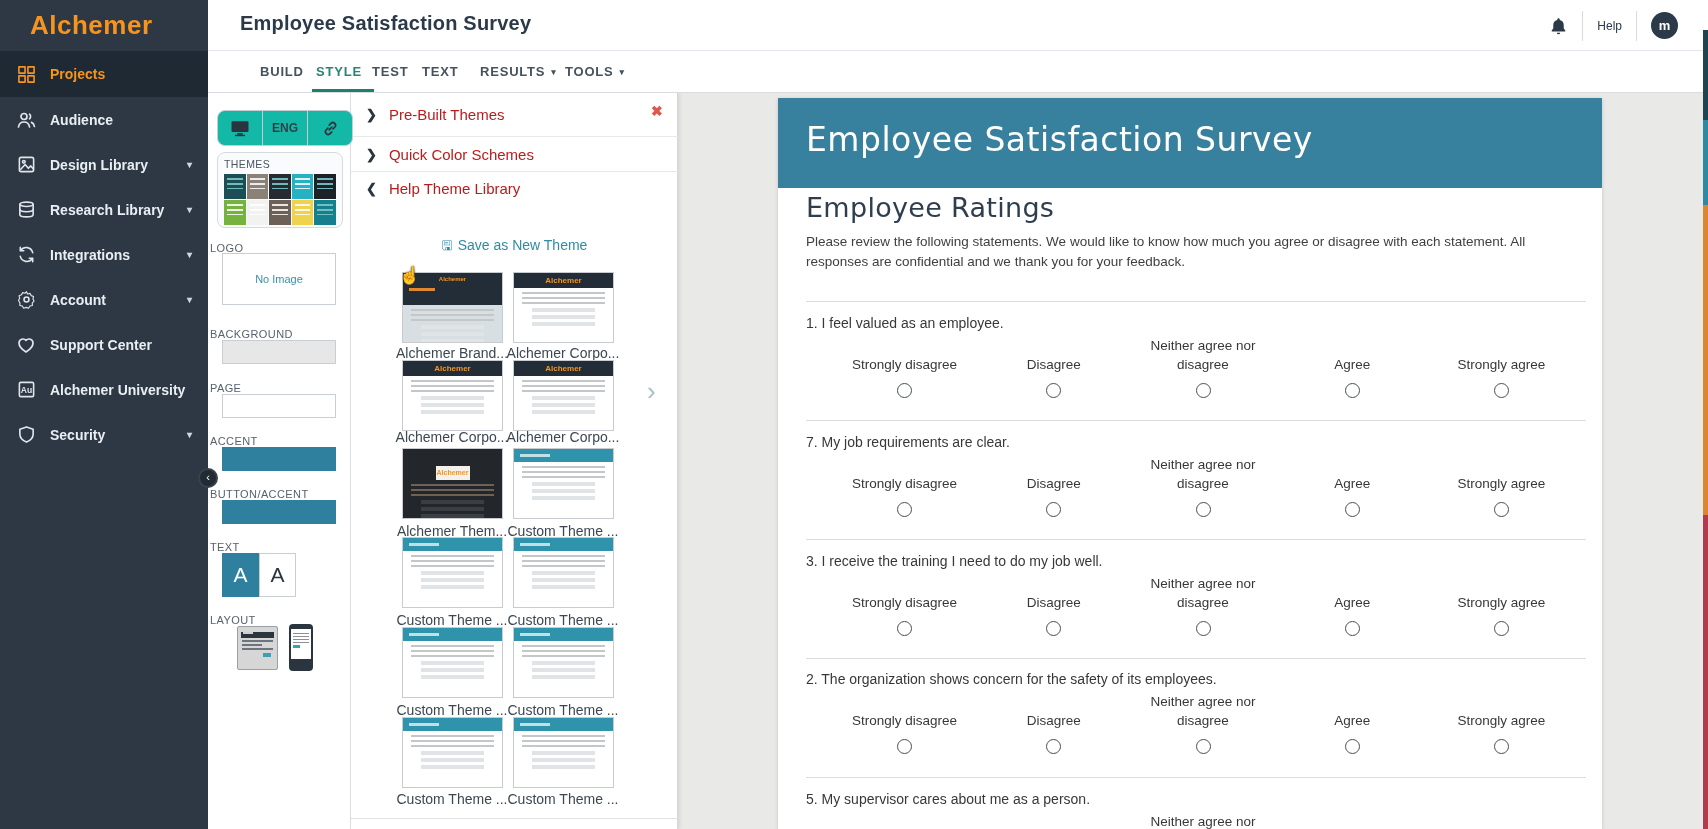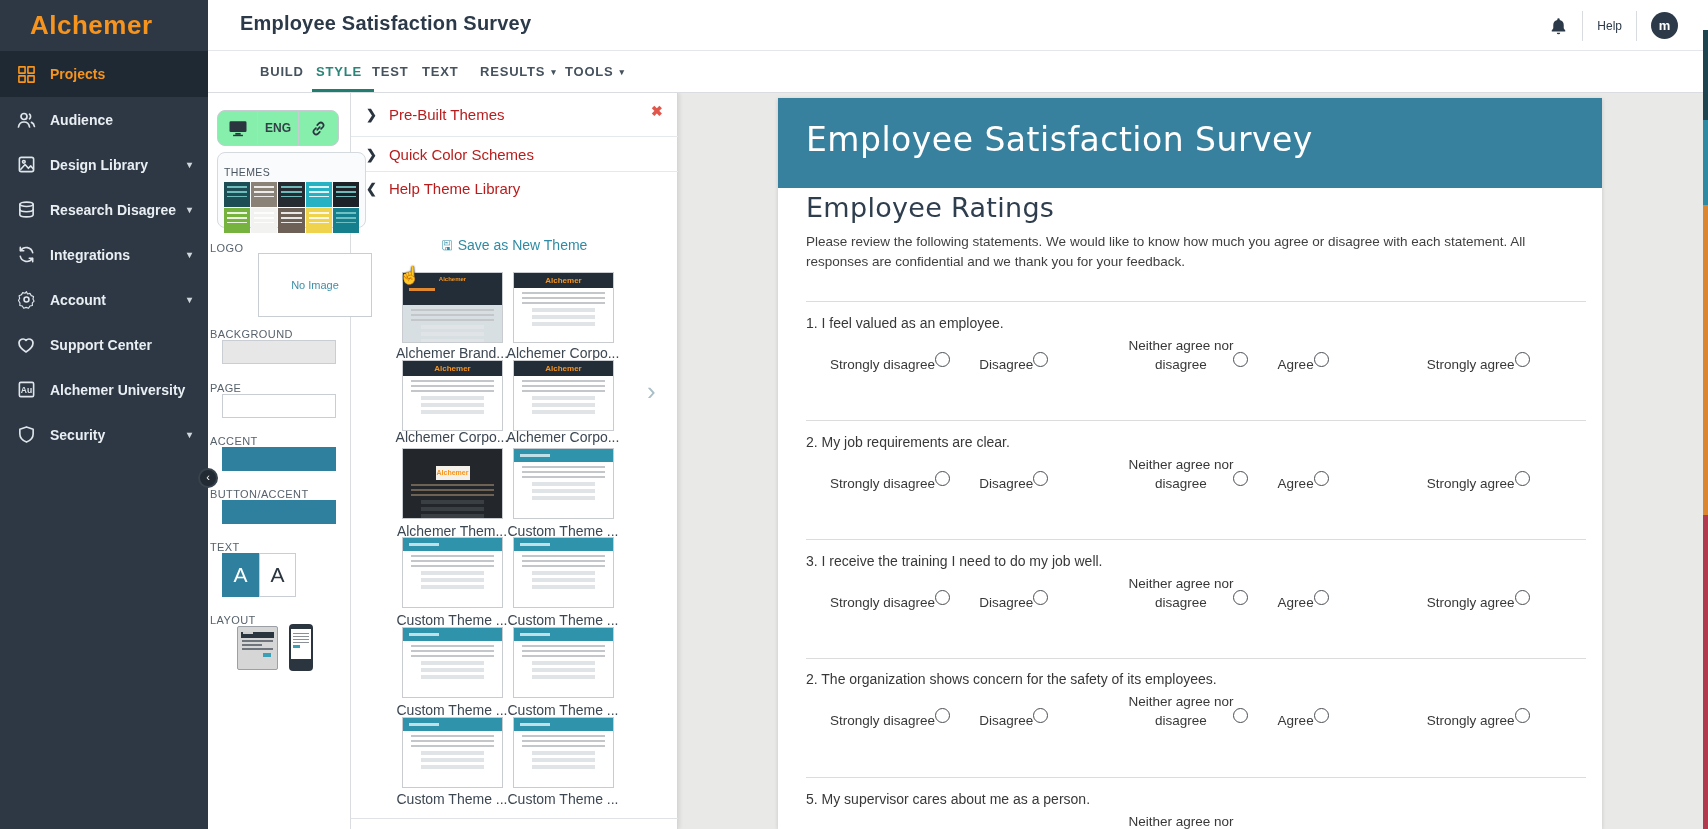--- a/index.html
+++ b/index.html
@@ -27,32 +27,32 @@
   .side-item .s-ico { width:22px; height:22px; margin-right:13px; display:flex; align-items:center; justify-content:center; flex:0 0 22px; }
   .side-item svg { stroke:#dfe5ea; fill:none; stroke-width:1.7; stroke-linecap:round; stroke-linejoin:round; }
   .side-item.active { height:46px; background:#1f2933; color:#f7941d; }
   .side-item.active svg { stroke:#f7941d; }
   .side-caret { position:absolute; right:16px; color:#cfd6dc; font-size:10px; }
   #collapse-btn { position:absolute; left:198px; top:468px; width:20px; height:20px; border-radius:50%; background:#222b33; border:2px solid #38424c; color:#fff; font-size:11px; line-height:15px; text-align:center; z-index:45; cursor:pointer; }
 
   
   #style-panel { position:absolute; left:208px; top:93px; width:143px; height:736px; background:#fff; border-right:1px solid #dadde0; z-index:20; }
   .sp-label { position:absolute; left:2px; font-size:11px; letter-spacing:.4px; color:#57626c; }
-  #device-toggle { position:absolute; left:9px; top:17px; width:122px; height:36px; border:1px solid #c6ccd2; border-radius:8px; background:#86efac; display:flex; }
+  #device-toggle { position:absolute; left:9px; top:17px; width:136px; height:36px; border:1px solid #c6ccd2; border-radius:8px; background:#14b8a6; display:flex; }
   #device-toggle .dt-cell { flex:1; display:flex; align-items:center; justify-content:center; border-right:1px solid #c6ccd2; font-size:12px; font-weight:700; color:#333e48; cursor:pointer; }
   #device-toggle .dt-cell:last-child { border-right:none; }
-  #themes-card { position:absolute; left:9px; top:59px; width:149px; height:76px; background:#fafbfc; border:1px solid #d5dade; border-radius:8px; padding:13px 6px; cursor:pointer; }
+  #themes-card { position:absolute; left:9px; top:59px; width:126px; height:76px; background:#fafbfc; border:1px solid #d5dade; border-radius:8px; padding:5px 6px; cursor:pointer; }
   #themes-card .tc-label { font-size:10.5px; color:#4a5560; letter-spacing:.4px; }
   #theme-mosaic { margin-top:4px; display:grid; grid-template-columns:repeat(5,1fr); grid-template-rows:25px 25px; gap:1px; }
   .mz { position:relative; }
   .mz::after { content:""; position:absolute; left:3px; top:4px; right:3px; height:11px;
     background:repeating-linear-gradient(to bottom, rgba(255,255,255,.85) 0 2px, transparent 2px 5px); }
   .mz.dk::after { background:repeating-linear-gradient(to bottom, rgba(120,200,200,.9) 0 2px, transparent 2px 5px); }
   .swatch { position:absolute; left:14px; width:114px; height:24px; border:1px solid #c9ced4; }
-  #logo-box { position:absolute; left:14px; top:160px; width:114px; height:64px; border:1px solid #c9ced4; background:#fff; display:flex; align-items:center; justify-content:center; font-size:11px; color:#3d8fa8; cursor:pointer;margin-left:36px; }
+  #logo-box { position:absolute; left:14px; top:160px; width:114px; height:52px; border:1px solid #c9ced4; background:#fff; display:flex; align-items:center; justify-content:center; font-size:11px; color:#3d8fa8; cursor:pointer; }
   #text-swatches { position:absolute; left:14px; top:460px; width:75px; height:44px; display:flex; }
   .txt-cell { width:37px; height:44px; display:flex; align-items:center; justify-content:center; font-size:21px; cursor:pointer; }
   .txt-cell.sel { background:#2e809e; color:#fff; }
   .txt-cell.unsel { background:#fff; border:1px solid #c9ced4; color:#2b3540; }
   
   #layout-desktop { position:absolute; left:29px; top:533px; width:41px; height:44px; background:#d6d6d6; border:1px solid #9aa0a6; border-radius:2px; padding:3px; cursor:pointer; }
   #layout-desktop .ld-top { height:6px; background:#2b3540; margin-bottom:2px; }
   #layout-desktop .ld-top::before { content:""; display:block; width:10px; height:2px; background:#cfcfcf; margin:2px 0 0 2px; }
   .ld-line { height:2px; background:#6d747b; margin:2px 1px; }
   .ld-line.short { width:60%; }
@@ -96,21 +96,21 @@
   
   #preview { position:absolute; left:778px; top:98px; width:824px; height:731px; background:#fff; box-shadow:0 1px 4px rgba(0,0,0,.15); z-index:5; }
   #pv-header { position:absolute; left:0; top:0; width:824px; height:90px; background:#38819e; }
   #pv-title { position:absolute; left:28px; top:22px; font-family:"DejaVu Sans",sans-serif; font-size:33px; font-weight:400; color:#fff; letter-spacing:.5px; }
   #pv-page-title { position:absolute; left:28px; top:94px; font-family:"DejaVu Sans",sans-serif; font-size:27px; color:#2f3e4e; letter-spacing:.3px; }
   #pv-desc { position:absolute; left:28px; top:134px; width:764px; font-size:13.5px; line-height:20px; color:#3f3f3f; }
   .pv-hr { position:absolute; left:28px; width:780px; border-top:1px solid #dcdcdc; }
   .question { position:absolute; left:28px; width:780px; }
   .q-text { font-size:14px; color:#383838; }
   .opts { display:flex; padding:0 10px 0 24px; margin-top:5px; }
-  .opt { flex:1; display:flex; flex-direction:row; align-items:center; }
+  .opt { flex:1; display:flex; flex-direction:column; align-items:center; }
   .opt-label { min-height:38px; display:flex; align-items:flex-end; text-align:center; font-size:13.5px; line-height:19px; color:#383838; white-space:pre-line; }
   .radio { width:15px; height:15px; border:1.5px solid #4b4f54; border-radius:50%; background:#fff; margin-top:9px; cursor:pointer; }
 
   
   .edge-seg { position:absolute; width:5px; left:1703px; z-index:50; }
 </style>
 </head>
 <body>
 
 <div id="sidebar">
@@ -153,21 +153,21 @@
   </div>
 
   <div class="side-item">
     <span class="s-ico">
       <svg width="19" height="19" viewBox="0 0 20 20">
           <ellipse cx="10" cy="4.5" rx="7" ry="2.3"></ellipse>
           <path d="M3 4.5v11c0 1.3 3.1 2.3 7 2.3s7-1 7-2.3v-11"></path>
           <path d="M3 10c0 1.3 3.1 2.3 7 2.3s7-1 7-2.3"></path>
         </svg>
     </span>
-    <span>Research Disagree</span>
+    <span>Research Library</span>
     <span class="side-caret">▾</span>
   </div>
 
   <div class="side-item">
     <span class="s-ico">
       <svg width="19" height="19" viewBox="0 0 20 20">
           <path d="M16.5 8a7 7 0 0 0-12.6-2.2"></path>
           <path d="M3.5 2.5v3.6h3.6"></path>
           <path d="M3.5 12a7 7 0 0 0 12.6 2.2"></path>
           <path d="M16.5 17.5v-3.6h-3.6"></path>
@@ -468,21 +468,21 @@
         </div>
       <div class="opt">
           <div class="opt-label">Strongly agree</div>
           <div class="radio"></div>
         </div>
     </div>
   </div>
   <div class="pv-hr" style="top:322px"></div>
 
   <div class="question" style="top:336px">
-    <div class="q-text">2. My job requirements are clear.</div>
+    <div class="q-text">7. My job requirements are clear.</div>
     <div class="opts">
       <div class="opt">
           <div class="opt-label">Strongly disagree</div>
           <div class="radio"></div>
         </div>
       <div class="opt">
           <div class="opt-label">Disagree</div>
           <div class="radio"></div>
         </div>
       <div class="opt">

